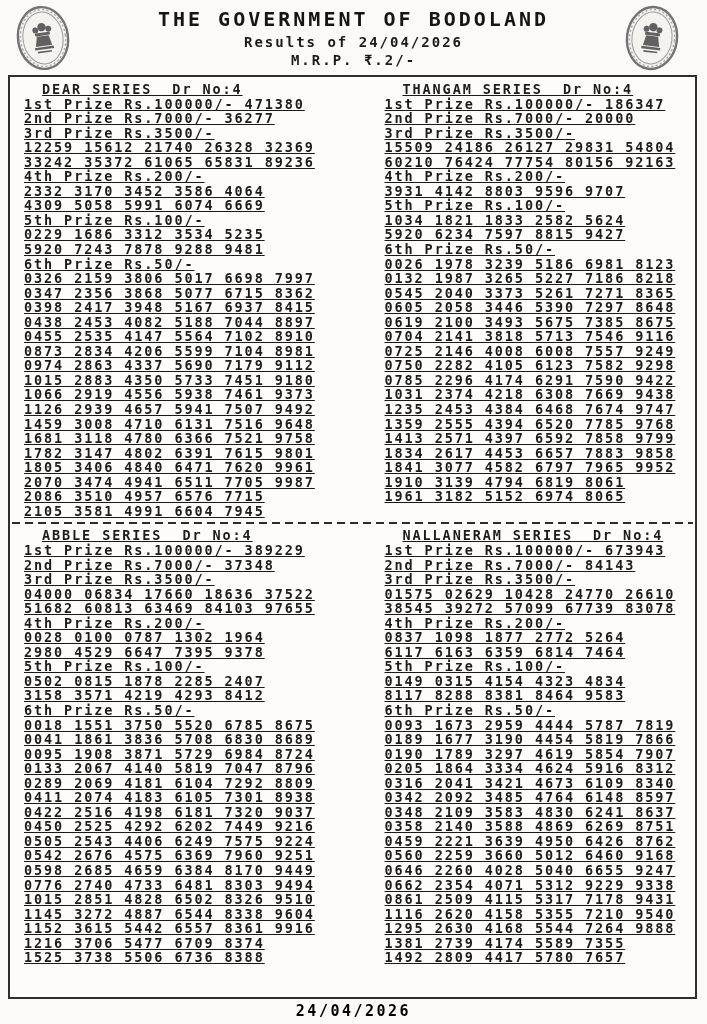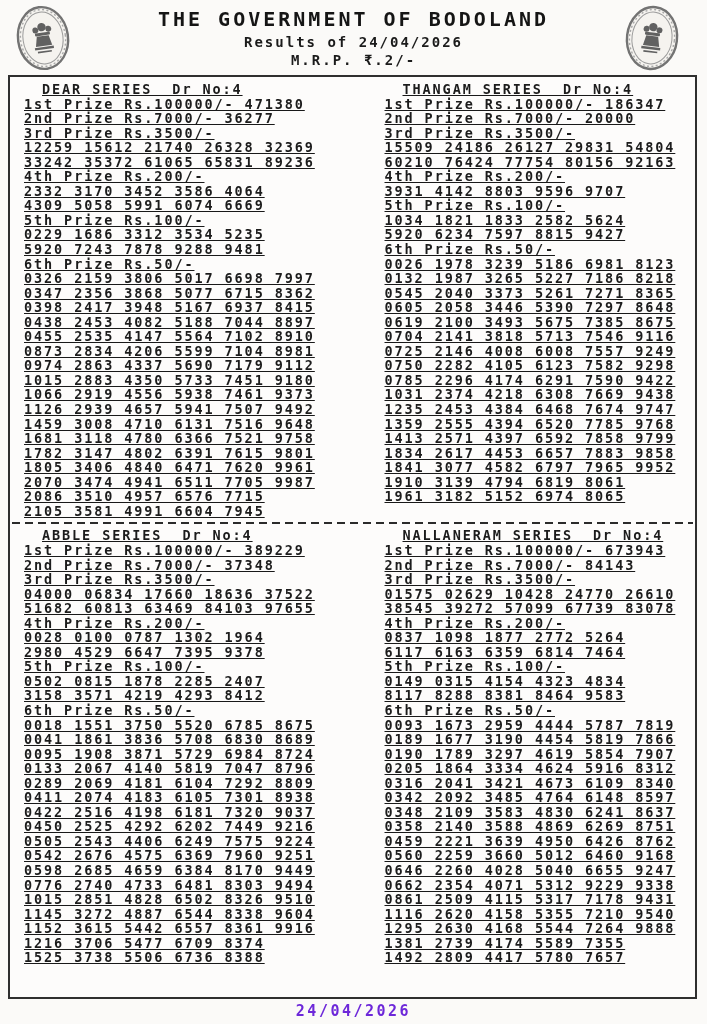--- a/index.html
+++ b/index.html
@@ -39,21 +39,21 @@
     font-weight:bold;letter-spacing:1.9px;color:#1c1c1c;
   }
   .series-title{text-indent:18px;}
   .half-divider{
     height:2px;margin:4px 2px 4px 2px;
     background:repeating-linear-gradient(90deg,#2b2b2b 0 8px,transparent 8px 13px);
   }
   
   .footer{
     position:absolute;top:1002px;left:0;width:707px;text-align:center;
-    font-size:15px;font-weight:bold;letter-spacing:2.5px;color:#6d28d9;
+    font-size:15px;font-weight:bold;letter-spacing:2.5px;color:#000000;
   }
 </style>
 </head>
 <body>
 
 <div class="header">
   <svg class="emblem emblem-left" viewBox="0 0 54 66">
     <ellipse cx="27" cy="33" rx="25" ry="31" fill="#f4f2ee" stroke="#5c5c5c" stroke-width="2.4"></ellipse>
     <ellipse cx="27" cy="33" rx="20" ry="26" fill="none" stroke="#8a8a8a" stroke-width="1"></ellipse>
     <ellipse cx="27" cy="33" rx="22.5" ry="28.5" fill="none" stroke="#9a9a9a" stroke-width="1.4" stroke-dasharray="2 2.4"></ellipse>

